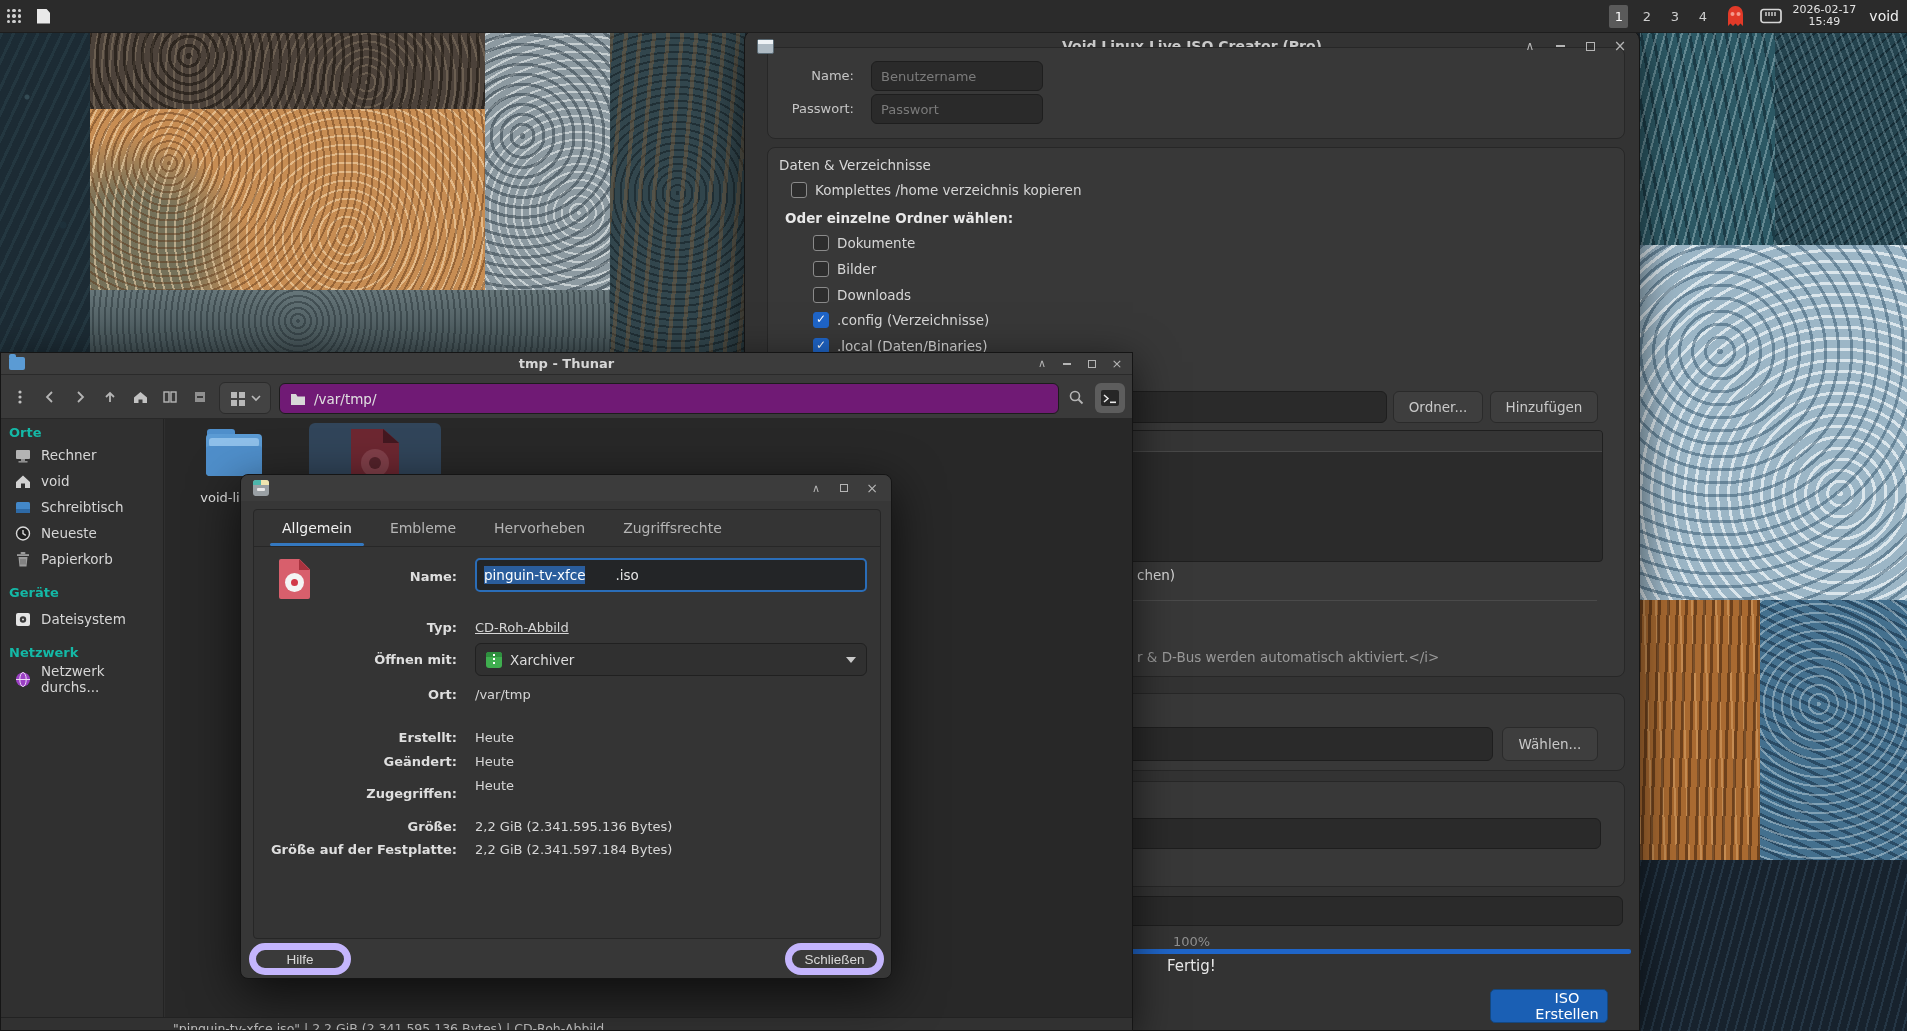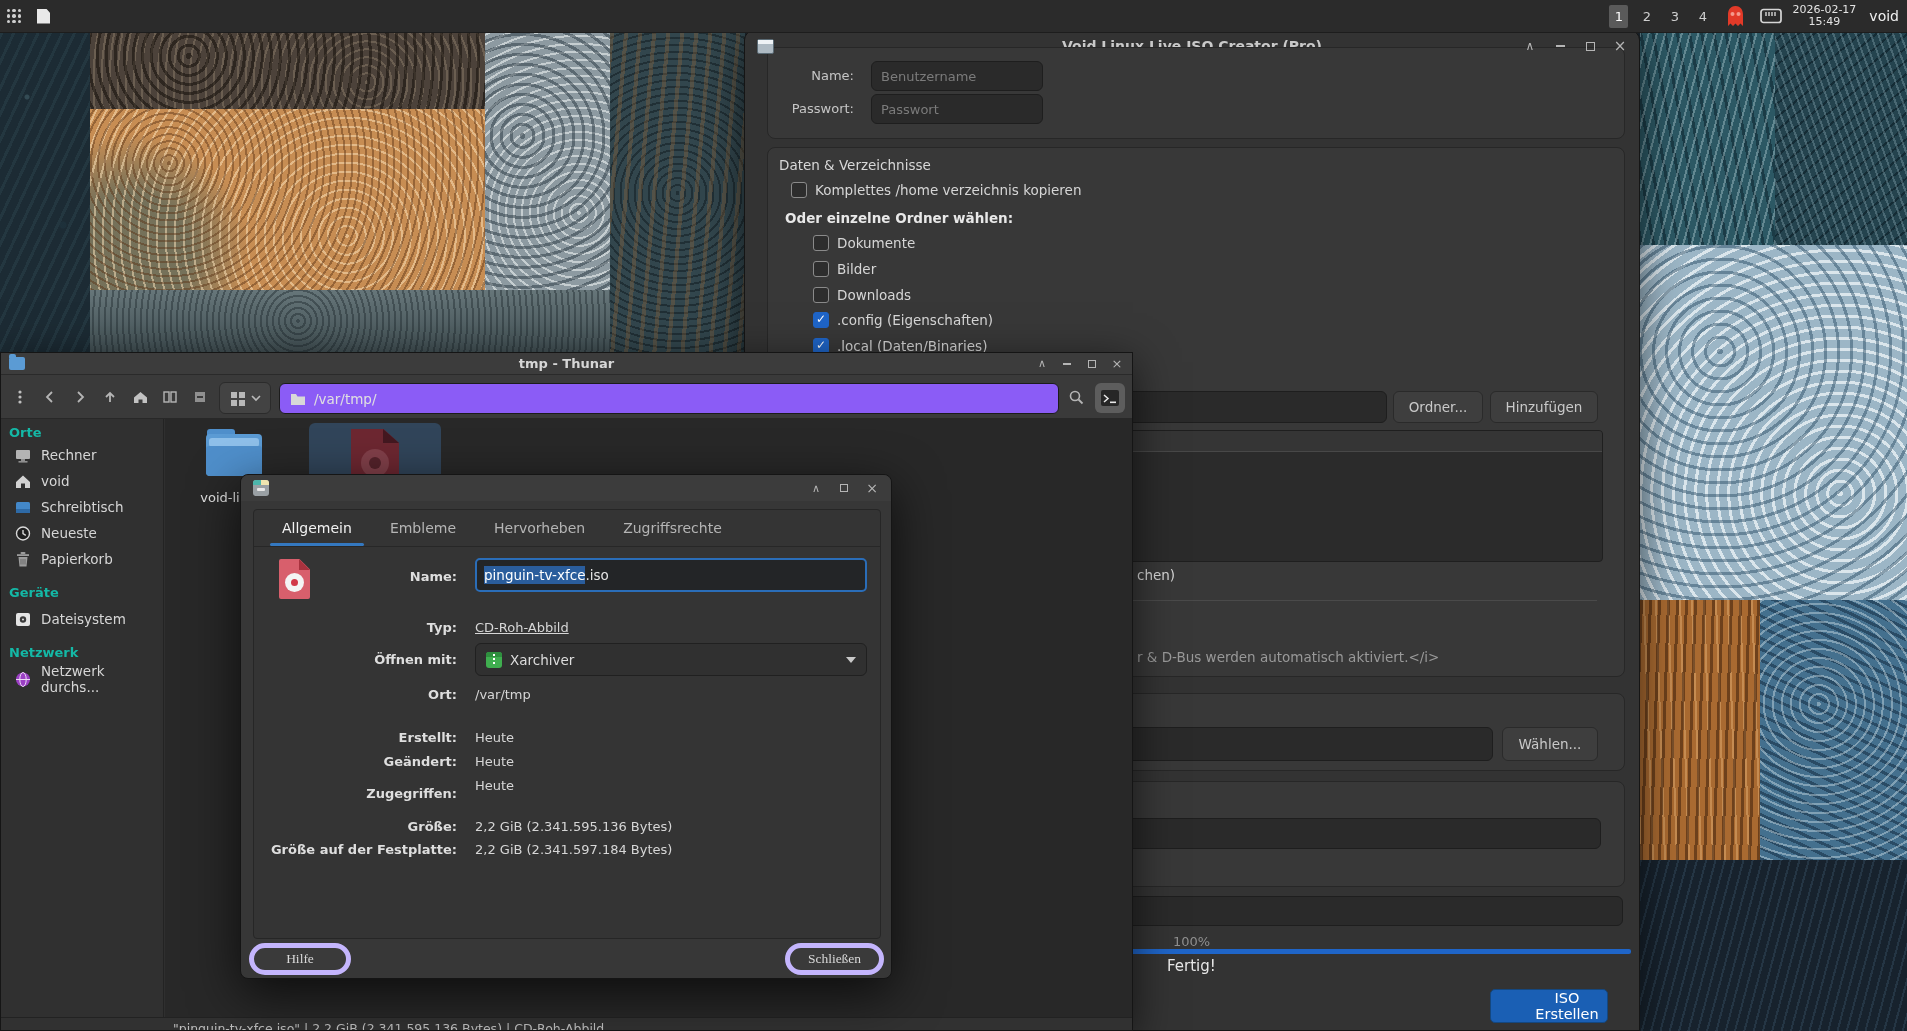--- a/index.html
+++ b/index.html
@@ -73,21 +73,21 @@
   .primary-btn { position:absolute; background:#1a5fb4; border:1px solid #14477f; border-radius:5px; color:#ffffff; font-size:14.5px; display:flex; align-items:center; justify-content:center; font-family:inherit; }
 
   
   .thunar { left:0; top:352px; width:1133px; height:679px; background:#2f2f2f; z-index:20; }
   .thunar .titlebar { position:absolute; left:0; top:0; width:100%; height:22px; background:#3c3c3c; border-bottom:1px solid #2a2a2a; display:flex; align-items:center; padding:0 8px; }
   .thunar .title { position:absolute; left:0; right:0; text-align:center; font-weight:bold; font-size:13px; color:#d6d6d6; }
   .thunar .wbtns { margin-left:auto; gap:10px; position:relative; z-index:2; }
   .toolbar { position:absolute; left:0; top:22px; width:100%; height:44px; background:#3a3a3a; border-bottom:1px solid #282828; }
   .tbtn { position:absolute; top:9px; width:26px; height:26px; display:flex; align-items:center; justify-content:center; border-radius:5px; }
   .viewbtn { position:absolute; left:218px; top:7px; width:52px; height:32px; background:#434343; border:1px solid #2b2b2b; border-radius:6px; display:flex; align-items:center; justify-content:center; gap:6px; }
-  .pathbar { position:absolute; left:278px; top:8px; width:780px; height:31px; background:#8b5cf6; border:1px solid #1c1c1c; border-radius:6px; display:flex; align-items:center; padding:0 10px; gap:8px; color:#e0e0e0; font-size:13.5px; }
+  .pathbar { position:absolute; left:278px; top:8px; width:780px; height:31px; background:#701a75; border:1px solid #1c1c1c; border-radius:6px; display:flex; align-items:center; padding:0 10px; gap:8px; color:#e0e0e0; font-size:13.5px; }
   .termbtn { position:absolute; left:1094px; top:8px; width:30px; height:30px; background:#5d5d5d; border-radius:6px; display:flex; align-items:center; justify-content:center; }
   .sidebar { position:absolute; left:0; top:66px; width:163px; bottom:13px; background:#303030; border-right:1px solid #232323; }
   .shead { position:absolute; left:8px; font-weight:bold; font-size:13px; color:#14b8a6; }
   .sitem { position:absolute; left:0; width:163px; height:24px; display:flex; align-items:center; gap:9px; padding-left:13px; color:#d6d6d6; font-size:13.5px; }
   .sitem svg { flex:0 0 auto; }
   .filepane { position:absolute; left:164px; top:66px; right:0; bottom:13px; background:#282828; }
   .fitem-label { position:absolute; color:#e0e0e0; font-size:13px; text-align:center; }
   .folder-big { position:absolute; width:56px; height:42px; }
   .folder-big .tab { position:absolute; left:1px; top:-5px; width:24px; height:10px; background:#4f8fcb; border-radius:3px 3px 0 0; }
   .folder-big .body { position:absolute; left:0; top:0; width:56px; height:42px; background:#5b9bd4; border-radius:4px; }
@@ -109,32 +109,32 @@
   .propdlg .wbtns { margin-left:auto; gap:14px; position:relative; z-index:2; }
   .frame { position:absolute; left:12px; top:34px; width:628px; height:430px; background:#343434; border:1px solid #262626; border-radius:4px; }
   .tabs { display:flex; align-items:stretch; height:37px; border-bottom:1px solid #272727; padding-left:14px; gap:10px; }
   .tab { display:flex; align-items:center; padding:0 14px; font-size:14px; color:#b5b5b5; position:relative; }
   .tab.active { color:#f2f2f2; }
   .tab.active::after { content:""; position:absolute; left:2px; right:2px; bottom:0; height:3px; background:#3478c0; border-radius:2px; }
   .plabel { position:absolute; left:20px; width:196px; text-align:right; font-weight:bold; font-size:13px; color:#dedede; }
   .pvalue { position:absolute; left:234px; font-size:13px; color:#d6d6d6; }
   .nameinput { position:absolute; left:234px; top:83px; width:392px; height:34px; background:#232527; border:2px solid #2a6db8; border-radius:5px; display:flex; align-items:center; padding:0 7px; font-size:13.5px; }
   .nameinput .selpart { background:#2a5d9c; color:#ffffff; padding:1px 0; }
-  .nameinput .restpart { color:#e4e4e4; }
+  .nameinput .restpart { color:#e4e4e4;padding-left:30px; }
   .combo { position:absolute; left:234px; top:168px; width:392px; height:33px; background:#303030; border:1px solid #202020; border-radius:6px; display:flex; align-items:center; gap:8px; padding:0 10px; font-size:13.5px; color:#dddddd; }
   .combo .arrow { margin-left:auto; width:0; height:0; border-left:5px solid transparent; border-right:5px solid transparent; border-top:6px solid #c9c9c9; }
   .xarch { width:16px; height:16px; background:#3fae4f; border-radius:3px; position:relative; }
   .xarch::before { content:""; position:absolute; left:0; top:0; width:100%; height:5px; background:#2e8f3e; border-radius:3px 3px 0 0; }
   .xarch::after { content:""; position:absolute; left:7px; top:2px; width:2px; height:12px; background:repeating-linear-gradient(#ffffff 0 2px, transparent 2px 4px); }
   .iso-bright { position:absolute; left:38px; top:84px; width:31px; height:40px; }
   .iso-bright .page { position:absolute; inset:0; background:#d85f6c; clip-path:polygon(0 0,66% 0,100% 26%,100% 100%,0 100%); border-radius:2px; }
   .iso-bright .fold { position:absolute; right:0; top:0; width:11px; height:11px; background:#a8323e; clip-path:polygon(0 0,100% 100%,0 100%); }
   .iso-bright .disc { position:absolute; left:6px; top:14px; width:19px; height:19px; border-radius:50%; background:#f4f4f4; }
   .iso-bright .disc::after { content:""; position:absolute; left:6px; top:6px; width:7px; height:7px; border-radius:50%; background:#d23848; }
-  .dlgbtn { position:absolute; background:#3a3a3a; border:5px solid #c4b5fd; border-radius:16px; color:#d8d8d8; font-size:13.5px; display:flex; align-items:center; justify-content:center; font-family:Liberation Serif, serif; }
+  .dlgbtn { position:absolute; background:#3a3a3a; border:7px solid #c4b5fd; border-radius:16px; color:#d8d8d8; font-size:13.5px; display:flex; align-items:center; justify-content:center; font-family:Liberation Sans, sans-serif; }
   .arch-icon { width:16px; height:16px; background:#9aa0a4; border-radius:3px; position:relative; z-index:2; }
   .arch-icon::before { content:""; position:absolute; left:0; top:0; width:100%; height:5px; border-radius:3px 3px 0 0; background:linear-gradient(90deg,#4db6ac 0 50%,#efe5b0 50% 100%); }
   .arch-icon::after { content:""; position:absolute; left:4px; top:8px; width:8px; height:3px; background:#e8e8e8; border-radius:1px; }
   .tfolder-icon { width:16px; height:13px; background:#5b9bd4; border-radius:2px; position:relative; z-index:2; }
   .tfolder-icon::before { content:""; position:absolute; left:0; top:-3px; width:7px; height:4px; background:#5b9bd4; border-radius:2px 2px 0 0; }
 </style>
 </head>
 <body>
 
 <div>
@@ -181,21 +181,21 @@
   <span class="cblabel" style="left:70px;top:151px;">Komplettes /home verzeichnis kopieren</span>
   <div class="boldlabel" style="left:40px;top:179px;">Oder einzelne Ordner wählen:</div>
 
   <span class="cb" style="left:68px;top:204px;"></span>
   <span class="cblabel" style="left:92px;top:204px;">Dokumente</span>
   <span class="cb" style="left:68px;top:230px;"></span>
   <span class="cblabel" style="left:92px;top:230px;">Bilder</span>
   <span class="cb" style="left:68px;top:256px;"></span>
   <span class="cblabel" style="left:92px;top:256px;">Downloads</span>
   <span class="cb on" style="left:68px;top:281px;"></span>
-  <span class="cblabel" style="left:92px;top:281px;">.config (Eigenschaften)</span>
+  <span class="cblabel" style="left:92px;top:281px;">.config (Verzeichnisse)</span>
   <span class="cb on" style="left:68px;top:307px;"></span>
   <span class="cblabel" style="left:92px;top:307px;">.local (Daten/Binaries)</span>
 
   <input class="tinput" style="left: 40px; top: 360px; width: 602px; height: 32px;">
   <button class="gbtn" style="left:648px;top:360px;width:90px;height:32px;">Ordner...</button>
   <button class="gbtn" style="left:745px;top:360px;width:108px;height:32px;">Hinzufügen</button>
 
   <div class="listbox" style="left:36px;top:399px;width:822px;height:132px;">
     <div class="lhead"></div>
   </div>

